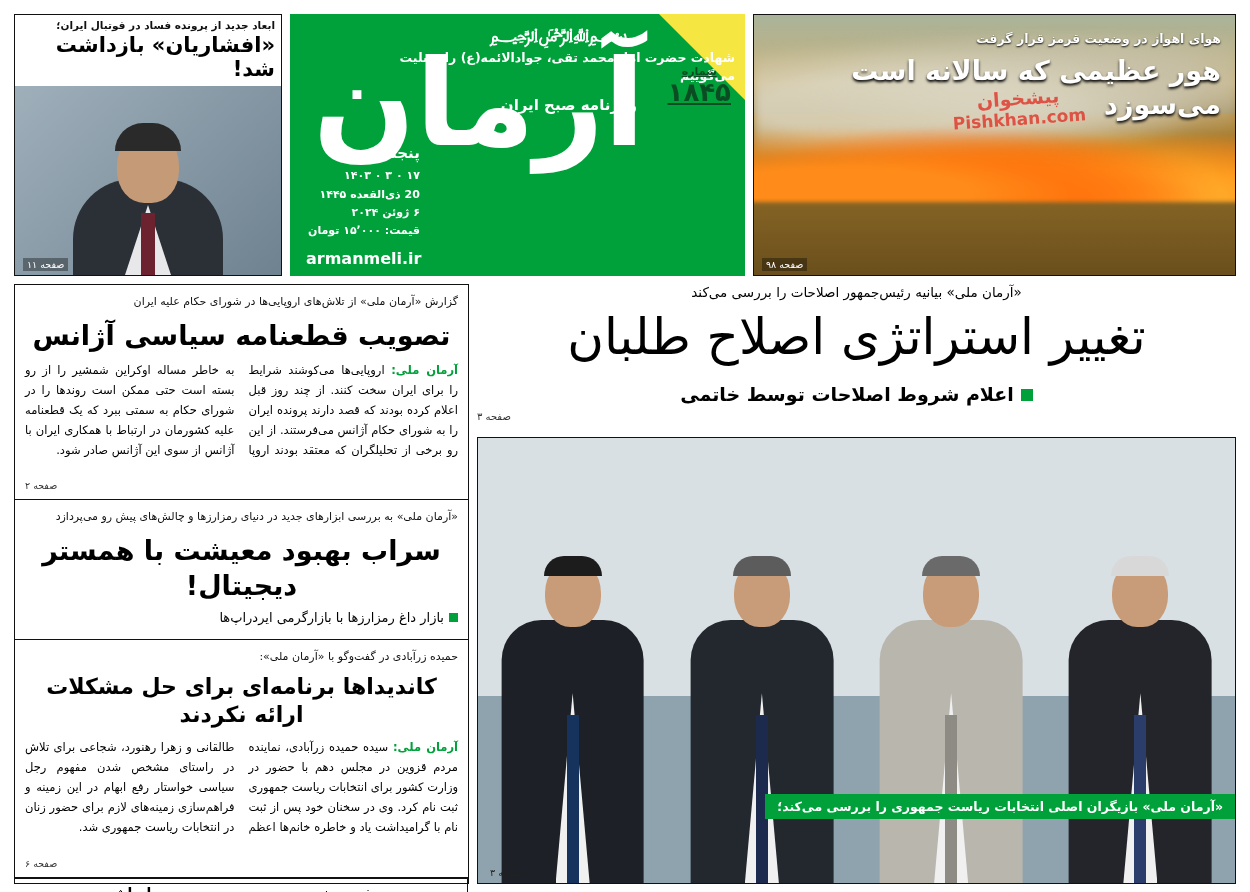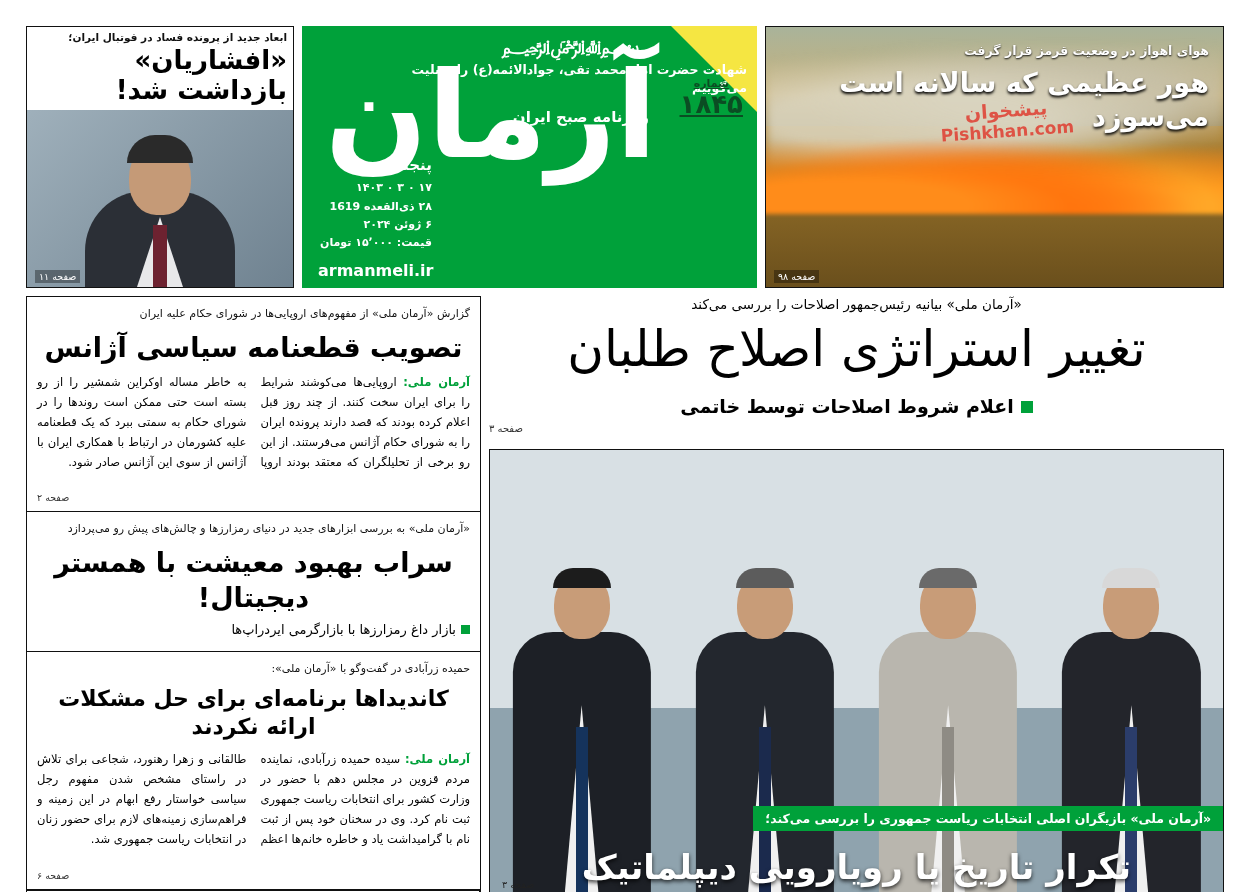--- a/index.html
+++ b/index.html
@@ -4,21 +4,21 @@
 <style>
   * { box-sizing: border-box; margin: 0; padding: 0; }
   body {
     width: 1250px; height: 892px;
     background: #ffffff;
     font-family: "DejaVu Sans", "Liberation Sans", sans-serif;
     direction: rtl;
     overflow: hidden;
     position: relative;
   }
-  .page { position: relative; width: 1250px; height: 892px; padding: 26px; }
+  .page { position: relative; width: 1250px; height: 892px; padding: 14px; }
 
   
   .top-row { display: flex; flex-direction: row-reverse; gap: 8px; height: 262px; }
 
   
   .masthead {
     position: relative;
     width: 455px;
     background: #00a13a;
     overflow: hidden;
@@ -98,21 +98,21 @@
   .watermark .w2 { font-size: 17px; display:block; direction: ltr; }
   .page-ref {
     position: absolute; bottom: 4px; left: 8px; z-index: 5;
     font-size: 9.5px; color: #ffffff; background: rgba(0,0,0,.35); padding: 1px 4px;
   }
   .page-ref.dark { color:#222; background: transparent; }
 
   
   .arrest-box { width: 268px; flex: none; border: 1px solid #111; display: flex; flex-direction: column; }
   .arrest-kicker { font-size: 10.5px; padding: 4px 6px 2px; text-align: right; color:#111; font-weight: bold;}
-  .arrest-title { font-size: 26px; font-weight: bold; padding: 0 6px 5px; }
+  .arrest-title { font-size: 21px; font-weight: bold; padding: 0 6px 5px; }
   .arrest-photo { position: relative; flex: 1; background: #4d7c0f; overflow: hidden; }
   .arrest-photo .bg { position:absolute; inset:0; background: linear-gradient(135deg,#9fb0bb,#6f8290); }
   .arrest-photo .suit {
     position:absolute; bottom:0; left:50%; transform: translateX(-50%);
     width: 150px; height: 96px; background:#2b2f36; border-radius: 60px 60px 0 0;
   }
   .arrest-photo .shirt {
     position:absolute; bottom:0; left:50%; transform: translateX(-50%);
     width: 46px; height: 70px; background:#e8e8ea; clip-path: polygon(50% 0,100% 100%,0 100%);
   }
@@ -223,21 +223,21 @@
       </div>
       <div class="issue-box">
         <span class="lbl">شماره</span>
         <span class="num">۱۸۴۵</span>
       </div>
       <div class="paper-name">آرمان ملی</div>
       <div class="tagline">روزنامه صبح ایران</div>
       <div class="dateblock">
         <span class="day">پنجشنبه</span>
         <span>۱۷ ۰ ۳ ۰ ۱۴۰۳</span><br>
-        <span>۲۸ ذی‌القعده 1619</span><br>
+        <span>20 ذی‌القعده ۱۴۴۵</span><br>
         <span>۶ ژوئن ۲۰۲۴</span><br>
         <span>قیمت: ۱۵٬۰۰۰ تومان</span>
       </div>
       <div class="website">armanmeli.ir</div>
     </div>
 
     <div class="fire-box">
       <div class="fire-img">
         <div class="fire-sky"></div>
         <div class="fire-field"></div>
@@ -255,21 +255,21 @@
       <div class="page-ref">صفحه ۹۸</div>
     </div>
 
   </div>
 
   <div class="main-row">
 
     <div class="side-col">
 
       <div class="brief">
-        <div class="kicker">گزارش «آرمان ملی» از مفهوم‌های اروپایی‌ها در شورای حکام علیه ایران</div>
+        <div class="kicker">گزارش «آرمان ملی» از تلاش‌های اروپایی‌ها در شورای حکام علیه ایران</div>
         <div class="title">تصویب قطعنامه سیاسی آژانس</div>
         <div class="body cols2">
           <span class="lead">آرمان ملی:</span>
           <span>اروپایی‌ها می‌کوشند شرایط را برای ایران سخت کنند. از چند روز قبل اعلام کرده بودند که قصد دارند پرونده ایران را به شورای حکام آژانس می‌فرستند. از این رو برخی از تحلیلگران که معتقد بودند اروپا به خاطر مساله اوکراین شمشیر را از رو بسته است حتی ممکن است روندها را در شورای حکام به سمتی ببرد که یک قطعنامه علیه کشورمان در ارتباط با همکاری ایران با آژانس از سوی این آژانس صادر شود.</span>
         </div>
         <div class="pref">صفحه ۲</div>
       </div>
 
       <div class="brief">
         <div class="kicker">«آرمان ملی» به بررسی ابزارهای جدید در دنیای رمزارزها و چالش‌های پیش رو می‌پردازد</div>
@@ -338,19 +338,18 @@
           </div>
           <div class="fig f1">
             <div class="body"></div>
             <div class="shirt"></div>
             <div class="tie"></div>
             <div class="head"></div>
             <div class="hair"></div>
           </div>
         </div>
         <div class="cap-kicker">«آرمان ملی» بازیگران اصلی انتخابات ریاست جمهوری را بررسی می‌کند؛</div>
-        <div class="cap-title">تکرار تاریخ یا رویارویی دیپلماتیک</div>
         <div class="page-ref dark">صفحه ۳</div>
       </div>
     </div>
 
   </div>
 </div>
 
 </body></html>

